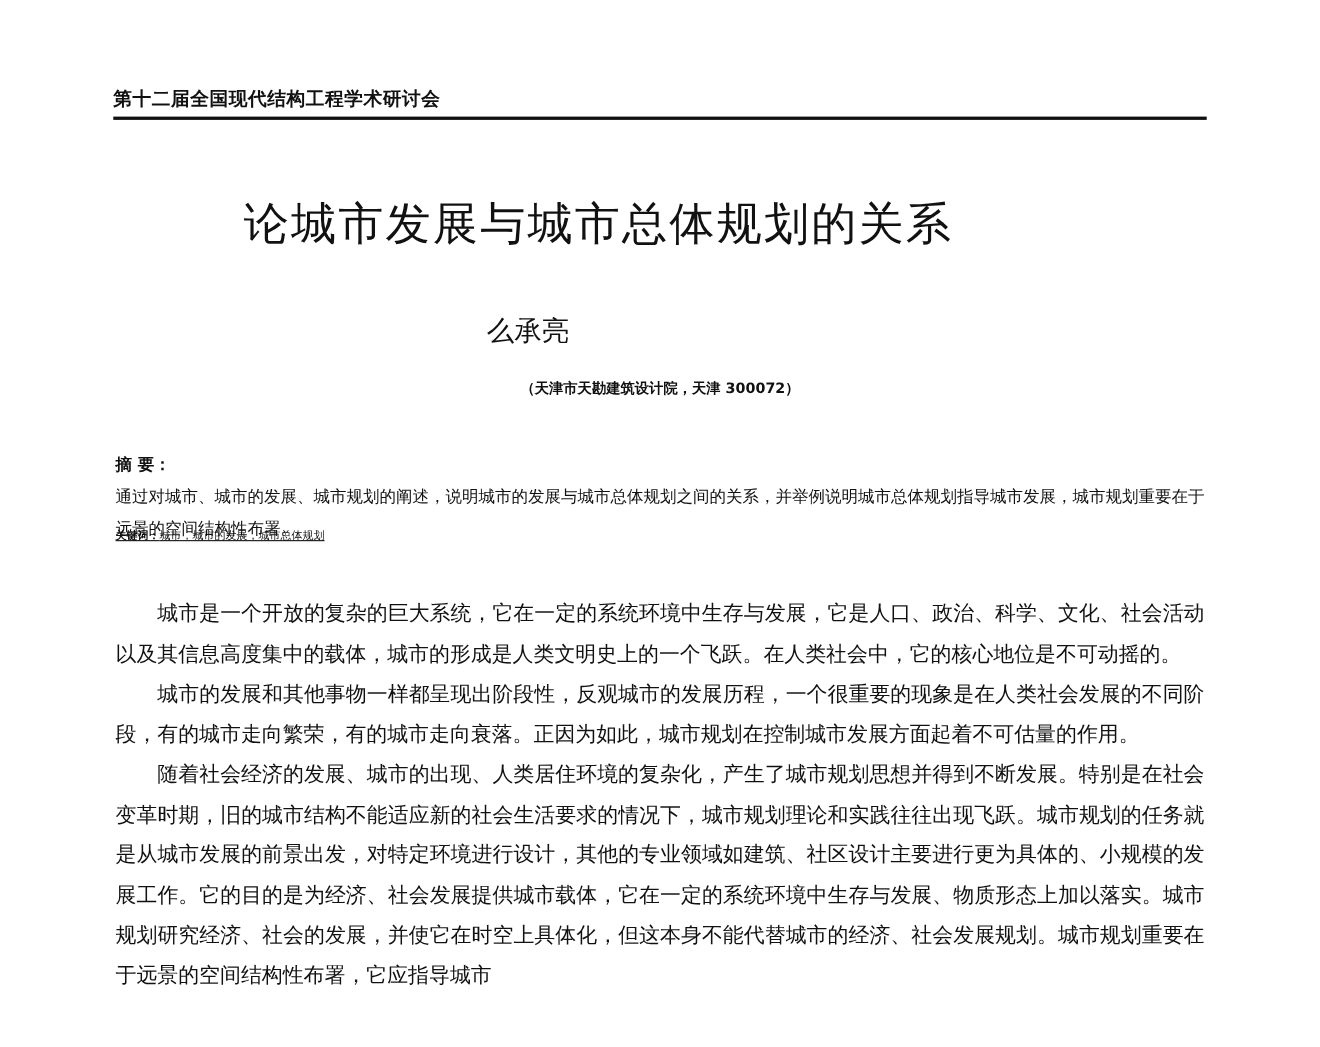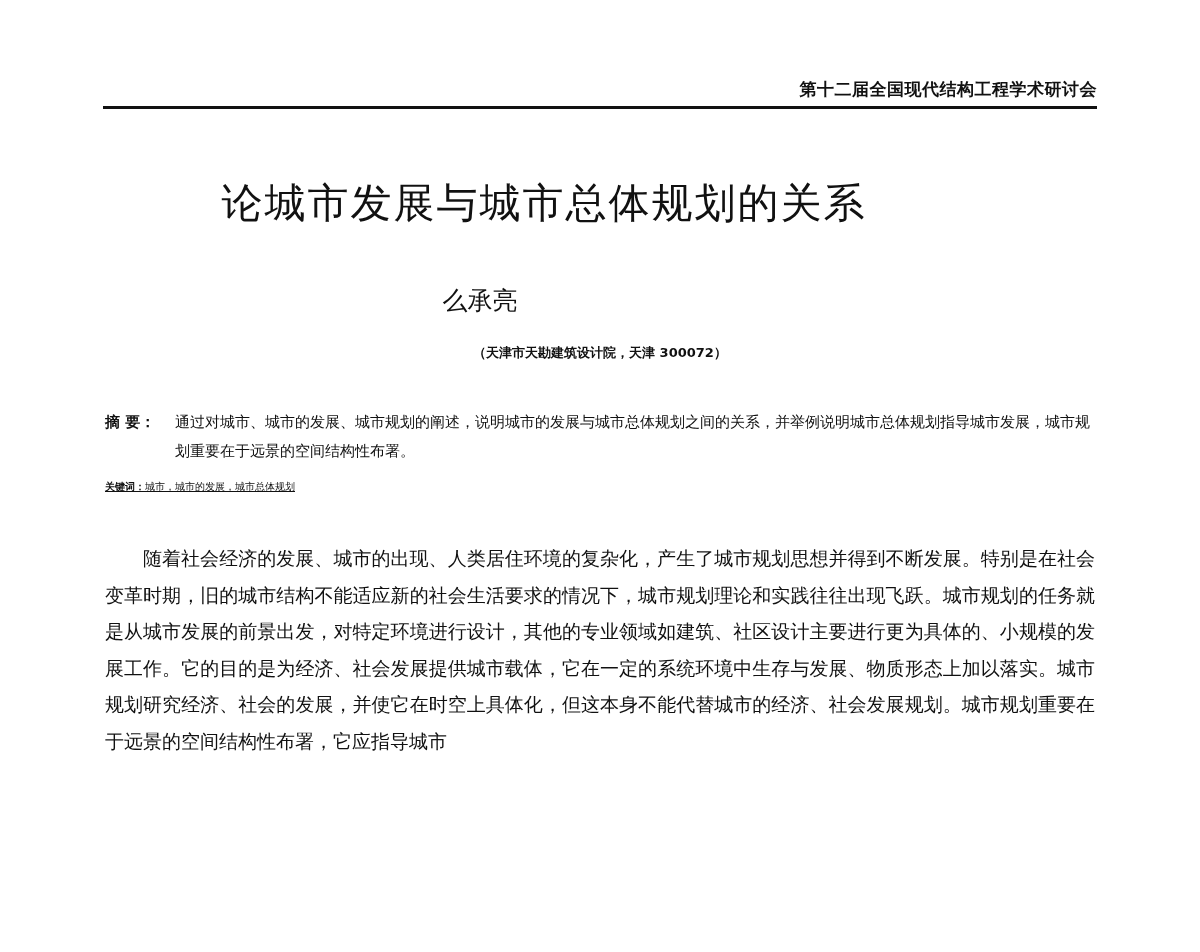--- a/index.html
+++ b/index.html
@@ -2,21 +2,21 @@
 <html><head>
 <meta charset="utf-8">
 <style>
   html, body { margin: 0; padding: 0; background: #ffffff; }
   body {
     width: 1200px; height: 952px; overflow: hidden; position: relative;
     font-family: "DejaVu Serif", "Liberation Serif", serif; color: #111;
   }
   .running-header {
     position: absolute; left: 103px; top: 78px; width: 994px;
-    text-align: right; font-size: 17px; font-weight: bold; letter-spacing: 0.5px;
+    text-align: left; font-size: 17px; font-weight: bold; letter-spacing: 0.5px;
     font-family: Liberation Sans, sans-serif;
   }
   .header-rule {
     position: absolute; left: 103px; top: 106px; width: 994px; height: 3px; background: #111;
   }
   .title {
     position: absolute; left: 0; top: 176px; width: 1088px; text-align: center;
     font-size: 41px; font-family: "DejaVu Sans", sans-serif; letter-spacing: 2px;
   }
   .author {
@@ -25,21 +25,21 @@
   }
   .affiliation {
     position: absolute; left: 0; top: 344px; width: 1200px; text-align: center;
     font-size: 13px; font-weight: bold; font-family: "DejaVu Sans", sans-serif;
   }
   .abstract {
     position: absolute; left: 105px; top: 408px; width: 990px;
     font-size: 15px; line-height: 29px; font-family: "DejaVu Sans", sans-serif;
   }
   .abstract .label { font-weight: bold; display: inline-block; width: 70px; }
-  .abstract-first { display: flex; }
+  .abstract-first { display: flex; flex-direction: column; }
   .abstract-first .label { flex: none; }
   .abstract-first .text { flex: 1; }
   .keywords {
     position: absolute; left: 105px; top: 480px; width: 990px;
     font-size: 10px; font-family: "DejaVu Sans", sans-serif; text-decoration: underline;
   }
   .keywords .label { font-weight: bold; }
   .body {
     position: absolute; left: 105px; top: 540px; width: 990px;
     font-size: 19px; line-height: 36.5px; font-family: "DejaVu Sans", sans-serif;
@@ -62,14 +62,16 @@
     <span class="label">摘  要：</span>
     <span class="text">通过对城市、城市的发展、城市规划的阐述，说明城市的发展与城市总体规划之间的关系，并举例说明城市总体规划指导城市发展，城市规划重要在于远景的空间结构性布署。</span>
   </div>
 </div>
 
 <div class="keywords">
   <span class="label">关键词：</span><span>城市，城市的发展，城市总体规划</span>
 </div>
 
 <div class="body">
+  <p>城市是一个开放的复杂的巨大系统，它在一定的系统环境中生存与发展，它是人口、政治、科学、文化、社会活动以及其信息高度集中的载体，城市的形成是人类文明史上的一个飞跃。在人类社会中，它的核心地位是不可动摇的。</p>
+  <p>城市的发展和其他事物一样都呈现出阶段性，反观城市的发展历程，一个很重要的现象是在人类社会发展的不同阶段，有的城市走向繁荣，有的城市走向衰落。正因为如此，城市规划在控制城市发展方面起着不可估量的作用。</p>
   <p>随着社会经济的发展、城市的出现、人类居住环境的复杂化，产生了城市规划思想并得到不断发展。特别是在社会变革时期，旧的城市结构不能适应新的社会生活要求的情况下，城市规划理论和实践往往出现飞跃。城市规划的任务就是从城市发展的前景出发，对特定环境进行设计，其他的专业领域如建筑、社区设计主要进行更为具体的、小规模的发展工作。它的目的是为经济、社会发展提供城市载体，它在一定的系统环境中生存与发展、物质形态上加以落实。城市规划研究经济、社会的发展，并使它在时空上具体化，但这本身不能代替城市的经济、社会发展规划。城市规划重要在于远景的空间结构性布署，它应指导城市</p>
 </div>
 
 </body></html>

